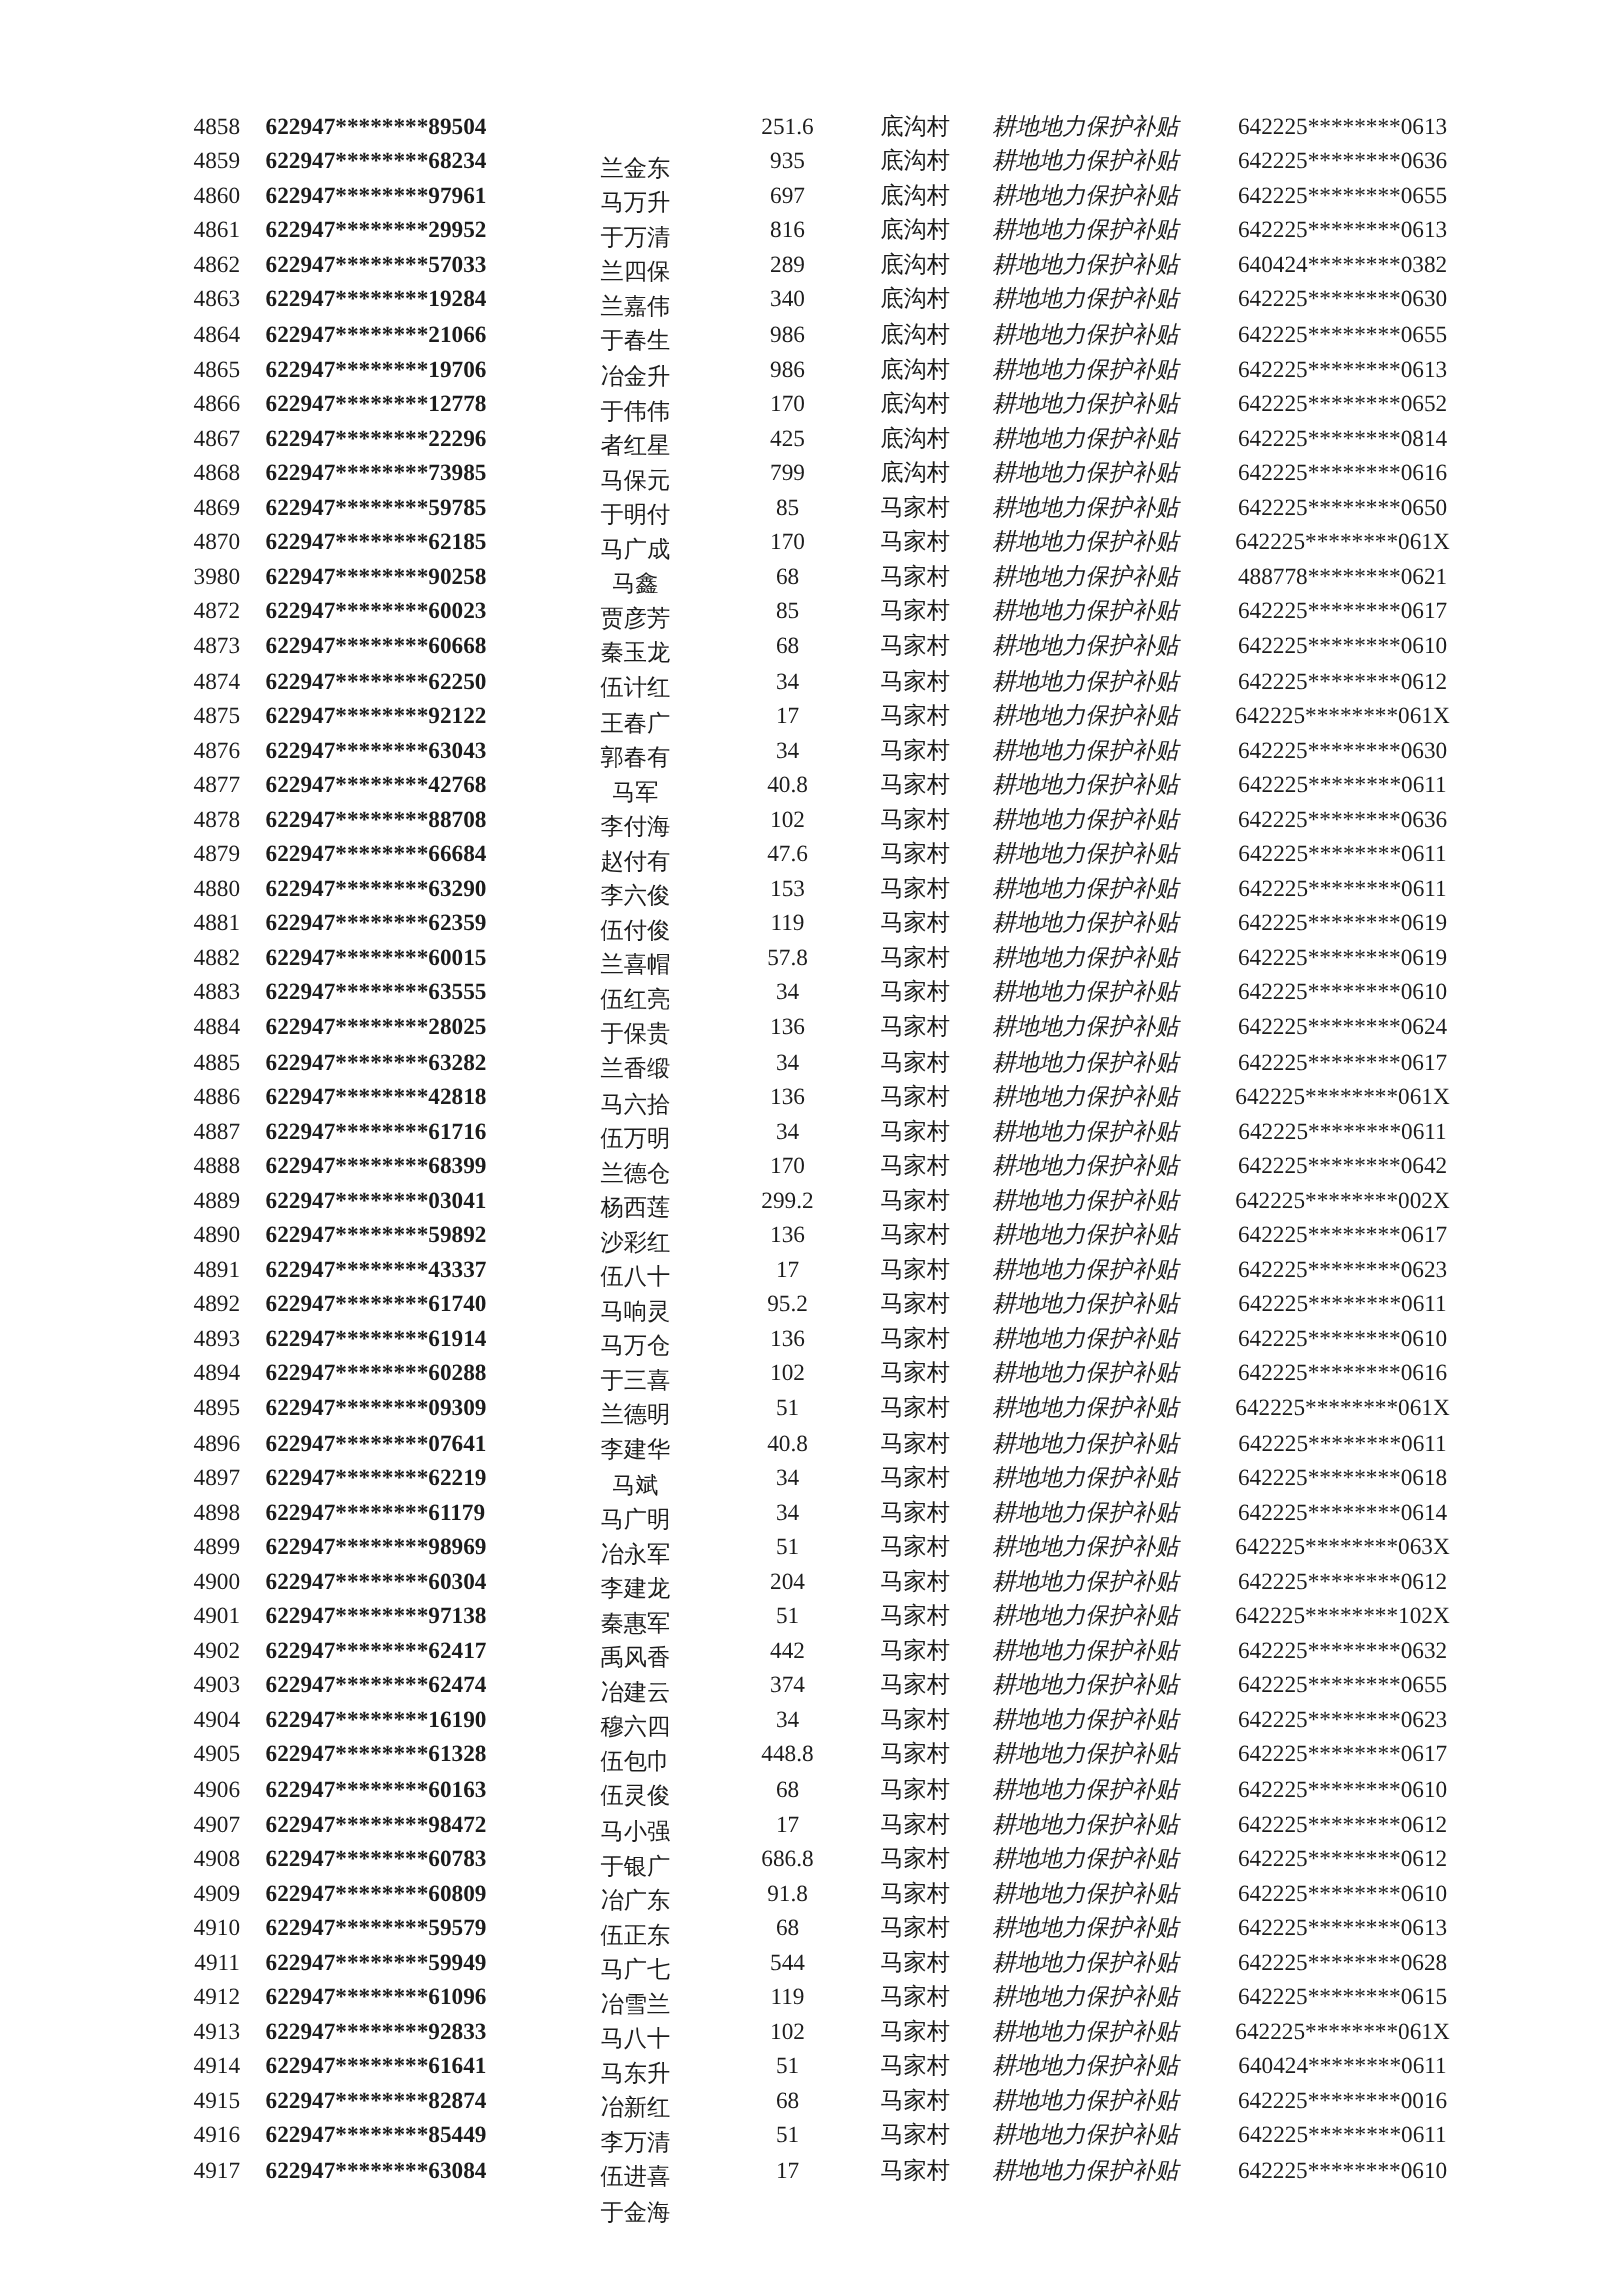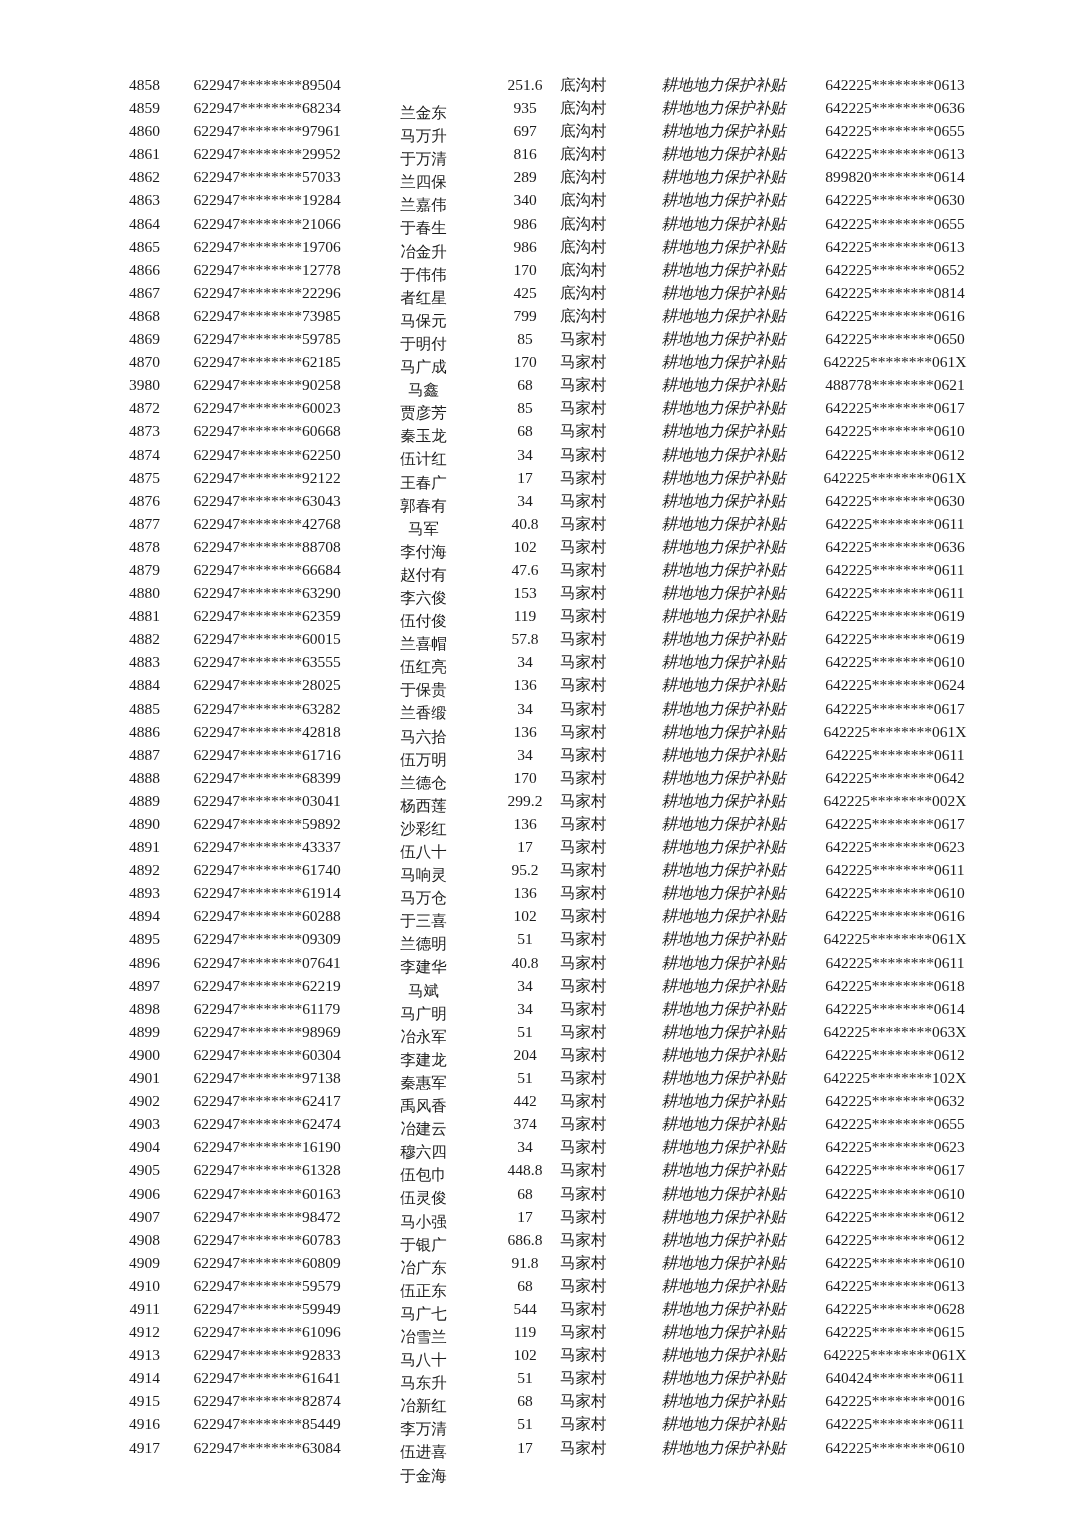--- a/index.html
+++ b/index.html
@@ -27,24 +27,24 @@
   .row {
     display: grid;
     grid-template-columns: 60px 197px 133px 70px 100px 127px 210px;
     height: 23.1px;
     line-height: 23.1px;
     font-size: 15.5px;
     white-space: nowrap;
   }
   .cell { overflow: visible; }
   .c0 { text-align: right; }
-  .c1 { text-align: center; padding-left: 17px; }
+  .c1 { text-align: left; padding-left: 17px; font-weight: bold; }
   .c2 { text-align: center; margin-top: 28px; }
   .c3 { text-align: center; }
-  .c4 { }
+  .c4 { text-align: center; }
   .c5 { text-align: center; font-style: italic; }
   .c6 { text-align: center; padding-left: 6px; }
 </style>
 </head>
 <body>
 
 <div class="page">
   <div class="table">
       <div class="row">
         <div class="cell c0">4858</div>
@@ -82,21 +82,21 @@
         <div class="cell c5">耕地地力保护补贴</div>
         <div class="cell c6">642225********0613</div>
       </div>
       <div class="row">
         <div class="cell c0">4862</div>
         <div class="cell c1">622947********57033</div>
         <div class="cell c2">兰嘉伟</div>
         <div class="cell c3">289</div>
         <div class="cell c4">底沟村</div>
         <div class="cell c5">耕地地力保护补贴</div>
-        <div class="cell c6">899820********0614</div>
+        <div class="cell c6">640424********0382</div>
       </div>
       <div class="row">
         <div class="cell c0">4863</div>
         <div class="cell c1">622947********19284</div>
         <div class="cell c2">于春生</div>
         <div class="cell c3">340</div>
         <div class="cell c4">底沟村</div>
         <div class="cell c5">耕地地力保护补贴</div>
         <div class="cell c6">642225********0630</div>
       </div>

